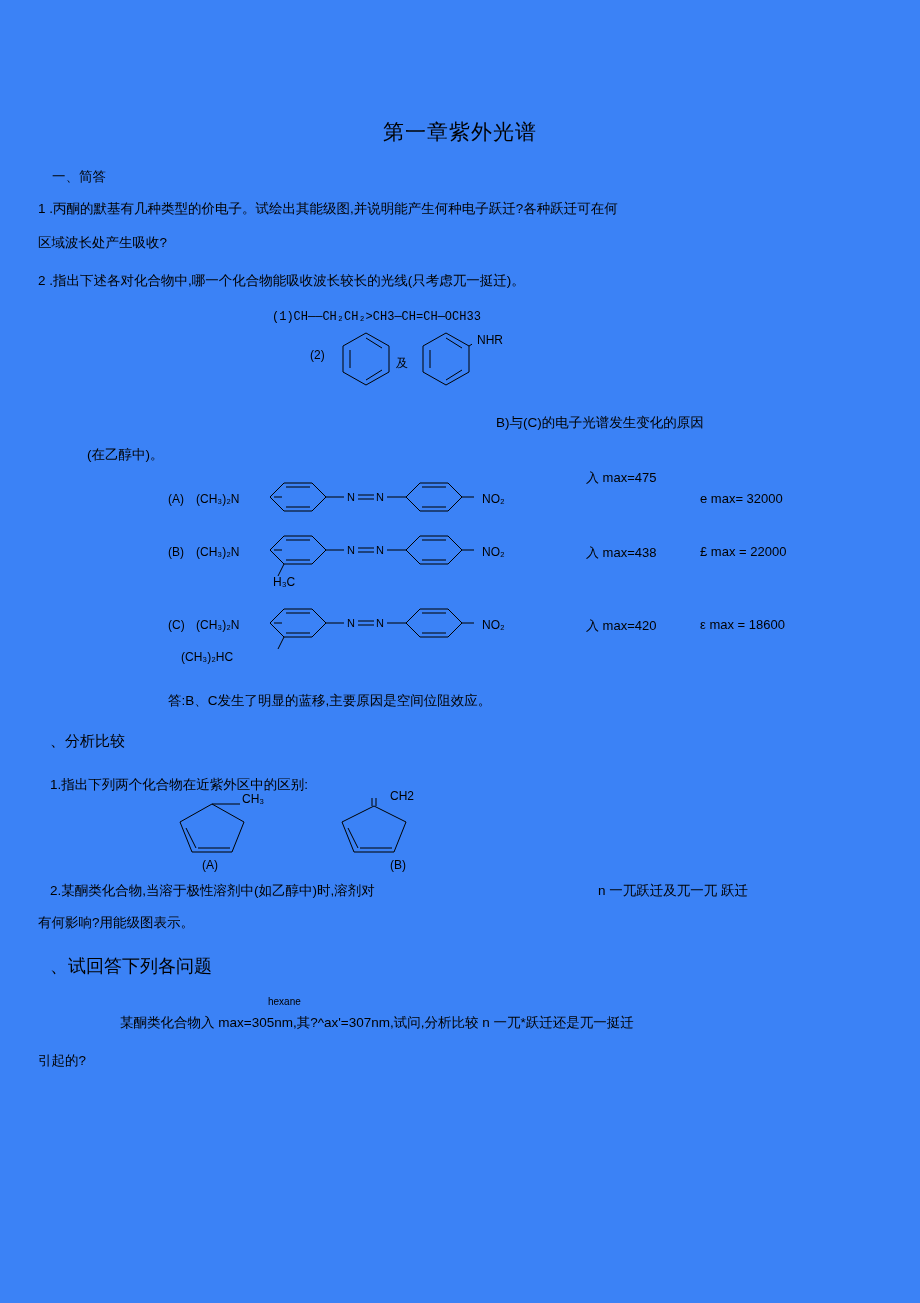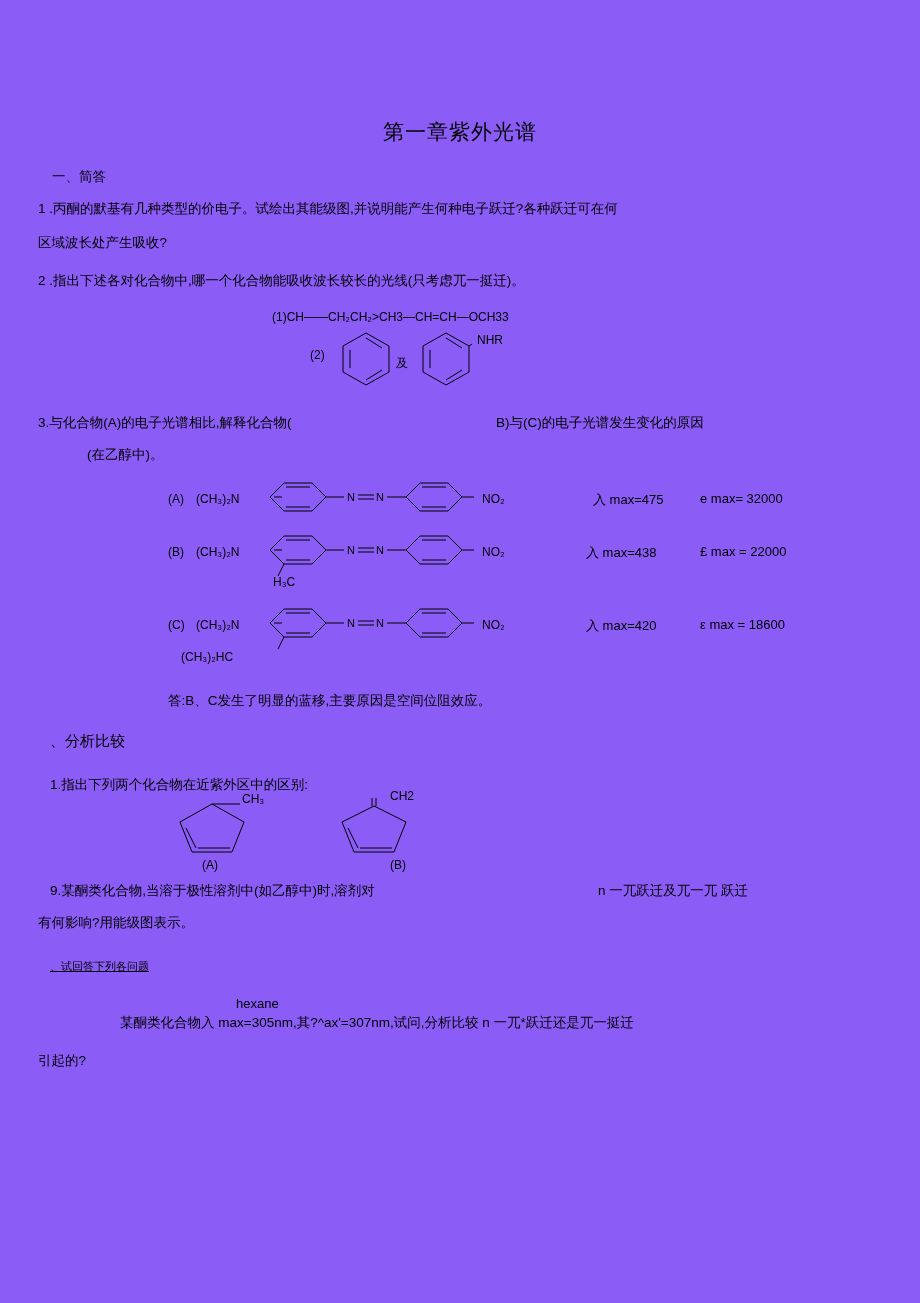--- a/index.html
+++ b/index.html
@@ -12,21 +12,21 @@
     height: 1303px;
     font-family: "Liberation Sans", sans-serif;
     color: #000000;
     position: relative;
     overflow: hidden;
   }
   .page {
     position: relative;
     width: 920px;
     height: 1303px;
-    background: #8b5cf6;
+    background: #3b82f6;
   }
   .doc-title {
     position: absolute;
     top: 118px;
     left: 0;
     width: 920px;
     text-align: center;
     font-size: 21px;
     letter-spacing: 1px;
     font-family: "Liberation Serif", serif;
@@ -46,38 +46,39 @@
     font-family: "Liberation Sans", sans-serif;
   }
   .chem svg { display: block; }
   .val {
     position: absolute;
     font-size: 13px;
     font-family: "Liberation Sans", sans-serif;
   }
   .small-note {
     position: absolute;
-    font-size: 13px;
+    font-size: 10px;
+    margin-left: 32px;
   }
 </style>
 </head>
 <body>
 
 <div class="page">
 
   <div class="doc-title">第一章紫外光谱</div>
 
   <div class="p sec-head" style="top:166px; left:52px;">一、简答</div>
 
   <div class="p" style="top:198px; left:38px; width:840px;">1 .丙酮的默基有几种类型的价电子。试绘出其能级图,并说明能产生何种电子跃迁?各种跃迁可在何</div>
   <div class="p" style="top:232px; left:38px; width:840px;">区域波长处产生吸收?</div>
 
   <div class="p" style="top:270px; left:38px; width:840px;">2 .指出下述各对化合物中,哪一个化合物能吸收波长较长的光线(只考虑兀一挺迁)。</div>
 
-  <div class="chem" style="top:310px; left:272px;">(1)CH——CH₂CH₂&gt;CH3—CH=CH—OCH33</div>
+  <div class="chem" style="top:310px; left:272px;font-family:Liberation Mono, monospace;">(1)CH——CH₂CH₂&gt;CH3—CH=CH—OCH33</div>
 
   <div class="chem" style="top:348px; left:310px;">(2)</div>
 
   <div class="chem" style="top:330px; left:340px;">
     <svg width="52" height="58" viewBox="0 0 52 58">
       <polygon points="26,3 49,16 49,42 26,55 3,42 3,16" fill="none" stroke="#000" stroke-width="1"></polygon>
       <line x1="10" y1="20" x2="10" y2="38" stroke="#000" stroke-width="1"></line>
       <line x1="26" y1="8" x2="42" y2="18" stroke="#000" stroke-width="1"></line>
       <line x1="26" y1="50" x2="42" y2="40" stroke="#000" stroke-width="1"></line>
     </svg>
@@ -89,21 +90,20 @@
     <svg width="52" height="58" viewBox="0 0 52 58">
       <polygon points="26,3 49,16 49,42 26,55 3,42 3,16" fill="none" stroke="#000" stroke-width="1"></polygon>
       <line x1="10" y1="20" x2="10" y2="38" stroke="#000" stroke-width="1"></line>
       <line x1="26" y1="8" x2="42" y2="18" stroke="#000" stroke-width="1"></line>
       <line x1="26" y1="50" x2="42" y2="40" stroke="#000" stroke-width="1"></line>
       <line x1="49" y1="16" x2="62" y2="8" stroke="#000" stroke-width="1"></line>
     </svg>
   </div>
   <div class="chem" style="top:333px; left:477px;">NHR</div>
 
-  <div class="p" style="top:412px; left:38px;">3.与化合物(A)的电子光谱相比,解释化合物(</div>
   <div class="p" style="top:412px; left:496px;">B)与(C)的电子光谱发生变化的原因</div>
   <div class="p" style="top:444px; left:56px;margin-left:31px;">(在乙醇中)。</div>
 
   <div class="chem" style="top:492px; left:168px;">(A)</div>
   <div class="chem" style="top:492px; left:196px;">(CH₃)₂N</div>
   <div class="chem" style="top:473px; left:268px;">
     <svg width="270" height="48" viewBox="0 0 270 48">
 
       <polygon points="16,10 44,10 58,24 44,38 16,38 2,24" fill="none" stroke="#000" stroke-width="1"></polygon>
       <line x1="18" y1="14" x2="42" y2="14" stroke="#000" stroke-width="1"></line>
@@ -117,21 +117,21 @@
       <text x="108" y="28" font-size="11" font-family="Liberation Sans, sans-serif">N</text>
       <line x1="119" y1="24" x2="138" y2="24" stroke="#000" stroke-width="1"></line>
 
       <polygon points="152,10 180,10 194,24 180,38 152,38 138,24" fill="none" stroke="#000" stroke-width="1"></polygon>
       <line x1="154" y1="14" x2="178" y2="14" stroke="#000" stroke-width="1"></line>
       <line x1="154" y1="34" x2="178" y2="34" stroke="#000" stroke-width="1"></line>
       <line x1="194" y1="24" x2="206" y2="24" stroke="#000" stroke-width="1"></line>
     </svg>
   </div>
   <div class="chem" style="top:492px; left:482px;">NO₂</div>
-  <div class="val" style="top:491px; left:586px;margin-left:7px;">入 max=475</div>
+  <div class="val" style="top:469px; left:586px;">入 max=475</div>
   <div class="val" style="top:491px; left:700px;">e max= 32000</div>
 
   <div class="chem" style="top:545px; left:168px;">(B)</div>
   <div class="chem" style="top:545px; left:196px;">(CH₃)₂N</div>
   <div class="chem" style="top:526px; left:268px;">
     <svg width="270" height="60" viewBox="0 0 270 60">
       <polygon points="16,10 44,10 58,24 44,38 16,38 2,24" fill="none" stroke="#000" stroke-width="1"></polygon>
       <line x1="18" y1="14" x2="42" y2="14" stroke="#000" stroke-width="1"></line>
       <line x1="18" y1="34" x2="42" y2="34" stroke="#000" stroke-width="1"></line>
       <line x1="6" y1="24" x2="14" y2="24" stroke="#000" stroke-width="1"></line>
@@ -201,23 +201,23 @@
       <polygon points="44,8 76,24 64,54 24,54 12,24" fill="none" stroke="#000" stroke-width="1"></polygon>
       <line x1="18" y1="30" x2="28" y2="50" stroke="#000" stroke-width="1"></line>
       <line x1="30" y1="50" x2="62" y2="50" stroke="#000" stroke-width="1"></line>
       <line x1="42" y1="8" x2="42" y2="-2" stroke="#000" stroke-width="1"></line>
       <line x1="46" y1="8" x2="46" y2="-2" stroke="#000" stroke-width="1"></line>
     </svg>
   </div>
   <div class="chem" style="top:789px; left:390px;">CH2</div>
   <div class="chem" style="top:858px; left:390px;">(B)</div>
 
-  <div class="p" style="top:880px; left:50px;">9.某酮类化合物,当溶于极性溶剂中(如乙醇中)时,溶剂对</div>
+  <div class="p" style="top:880px; left:50px;">2.某酮类化合物,当溶于极性溶剂中(如乙醇中)时,溶剂对</div>
   <div class="p" style="top:880px; left:598px;">n 一兀跃迁及兀一兀 跃迁</div>
   <div class="p" style="top:912px; left:38px;">有何影响?用能级图表示。</div>
 
-  <div class="p" style="top:955px; left:50px; font-size:11px;text-decoration:underline;">、试回答下列各问题</div>
+  <div class="p" style="top:955px; left:50px; font-size:18px;">、试回答下列各问题</div>
 
   <div class="small-note" style="top:996px; left:236px;">hexane</div>
   <div class="p" style="top:1012px; left:120px;">某酮类化合物入 max=305nm,其?^ax'=307nm,试问,分析比较 n 一兀*跃迁还是兀一挺迁</div>
   <div class="p" style="top:1050px; left:38px;">引起的?</div>
 
 </div>
 
 </body></html>

